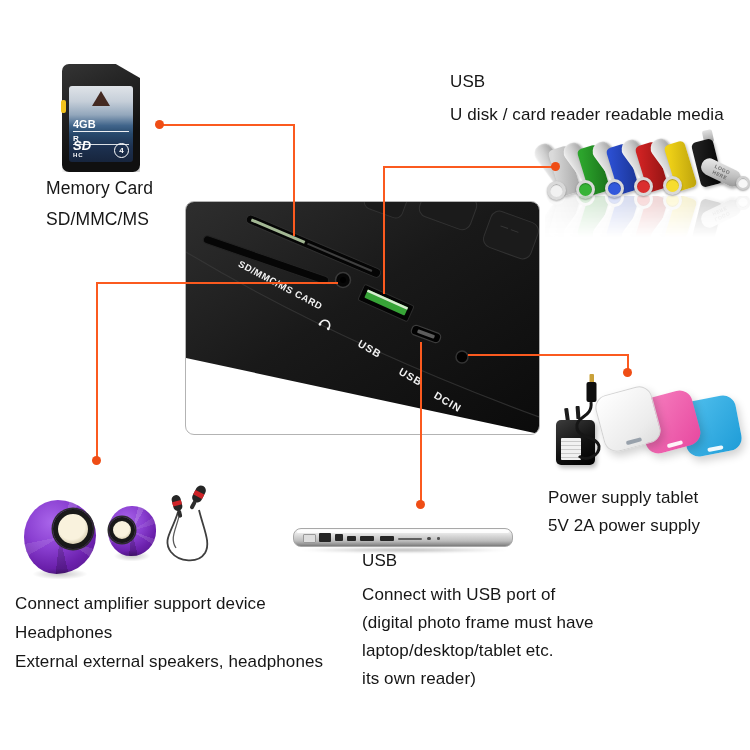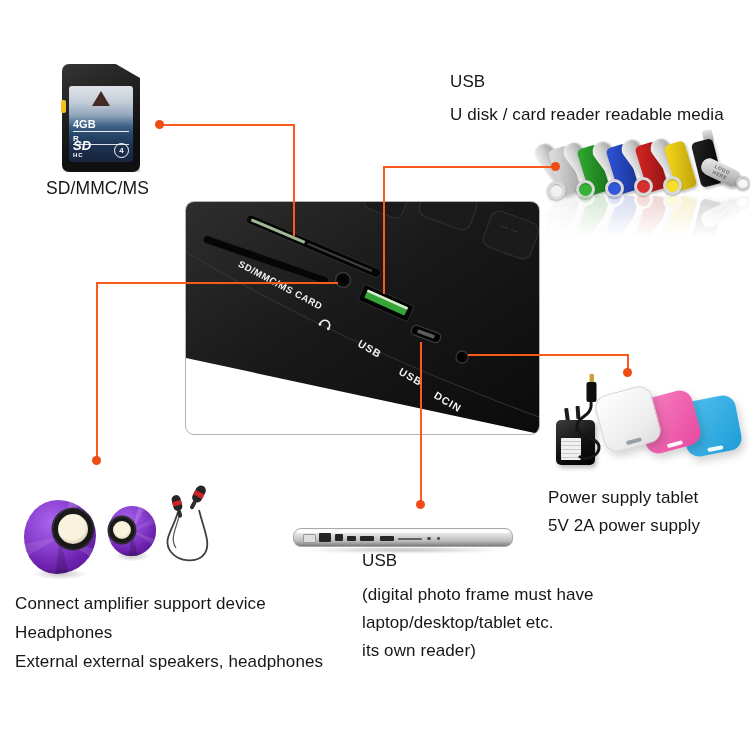--- a/index.html
+++ b/index.html
@@ -126,20 +126,21 @@
       <div class="sd-row1">4GB</div>
       <div class="sd-row2">R</div>
       <div class="sd-row3">
         <span class="sd-logo"><span>SD</span><span class="sd-hc">HC</span></span>
         <span class="sd-class">4</span>
       </div>
     </div>
   </div>
 
   <div class="cap" style="left:46px;top:173px;font-size:17.5px;line-height:31px;">
+    <div class="t">Memory Card</div>
     <div class="t">SD/MMC/MS</div>
   </div>
 
   <div class="cap" style="left:450px;top:70px;line-height:24px;">
     <div class="t">USB</div>
     <div class="t" style="margin-top:9px;">U disk / card reader readable media</div>
   </div>
 
   <div class="cap" style="left:548px;top:484px;line-height:28px;">
     <div class="t">Power supply tablet</div>
@@ -148,20 +149,21 @@
 
   <div class="cap" style="left:15px;top:589px;line-height:29px;">
     <div class="t">Connect amplifier support device</div>
     <div class="t">Headphones</div>
     <div class="t">External external speakers, headphones</div>
   </div>
 
   <div class="cap" style="left:362px;top:549px;line-height:24px;">
     <div class="t">USB</div>
     <div style="margin-top:8px;line-height:28px;">
+      <div class="t">Connect with USB port of</div>
       <div class="t">(digital photo frame must have</div>
       <div class="t">laptop/desktop/tablet etc.</div>
       <div class="t">its own reader)</div>
     </div>
   </div>
 
   <div class="usb-drives">
     <div class="usb-row">
         <div class="drive" style="left: 0px; top: 14px; --c: #dadada; --cd: #a9a9a9; --ch: #f1f1f1;">
           <span class="clip"></span>

